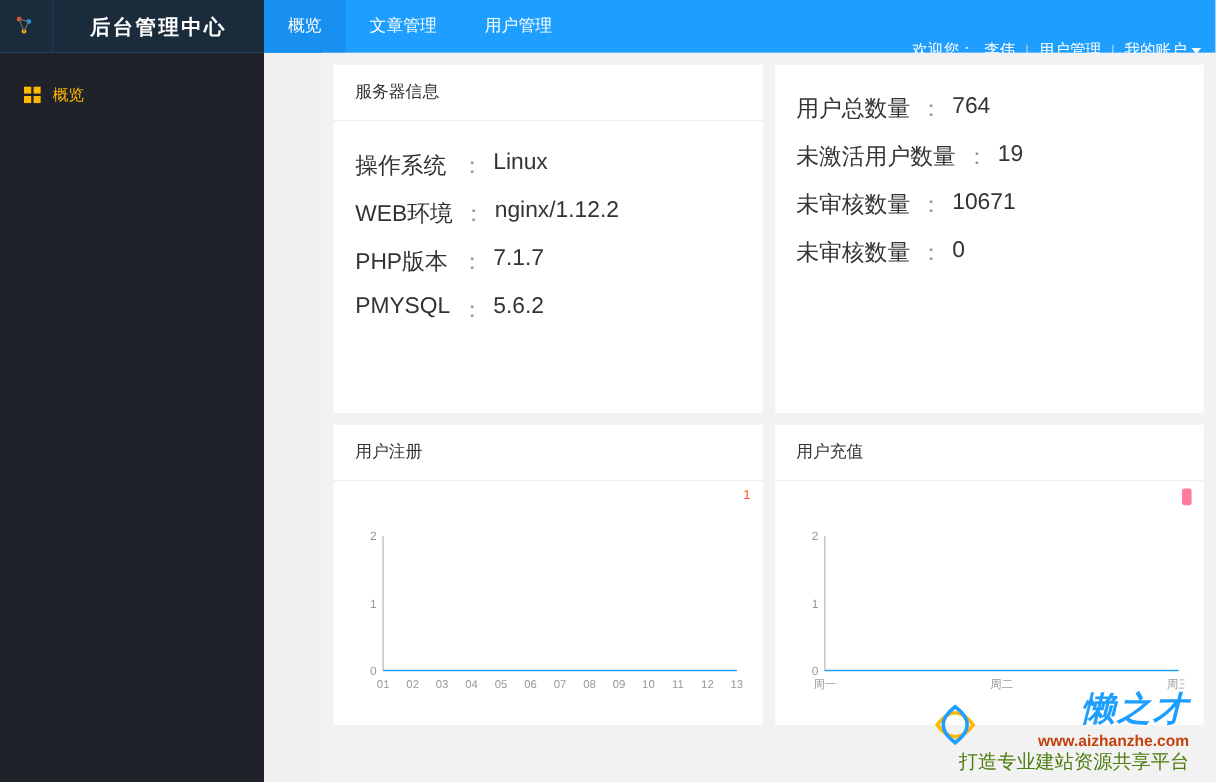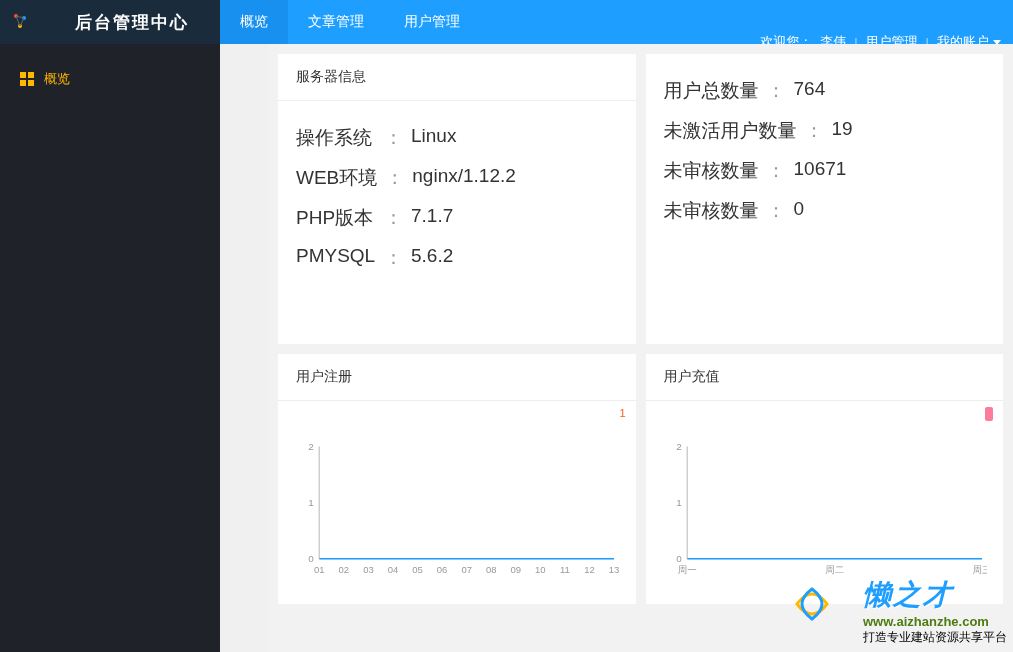--- a/index.html
+++ b/index.html
@@ -32,24 +32,24 @@
 .info-label { min-width: 80px; }
 .info-sep { color: #999; }
 
 .chart-card { min-height: 250px; }
 .chart-wrap { padding: 28px 16px 8px 16px; position: relative; }
 svg.chart { width: 100%; height: 160px; }
 .chart-badge { position: absolute; top: 6px; right: 10px; font-size: 11px; }
 .chart-badge.red { color: #ff5722; }
 .chart-badge.pink { width: 8px; height: 14px; background: #ff7b9c; border-radius: 2px; }
 
-.watermark { position: absolute; right: 6px; bottom: 6px; text-align: left; pointer-events: none; }
+.watermark { position: absolute; right: 22px; bottom: 6px; text-align: right; pointer-events: none; }
 .wm-title { font-size: 28px; font-weight: bold; color: #1e9fff; font-style: italic; text-shadow: 1px 1px #fff; letter-spacing: 2px; }
-.wm-url { font-size: 13px; color: #4d7c0f; font-weight: bold; }
-.wm-sub { font-size: 12px; color: #000000; }
+.wm-url { font-size: 13px; color: #c2410c; font-weight: bold; }
+.wm-sub { font-size: 16px; color: #4d7c0f; }
 .wm-logo { position: absolute; right: 170px; bottom: 14px; }
 </style>
 </head>
 <body>
 
 <div class="header">
   <div class="logo-box">
     <svg viewBox="0 0 24 24">
         <circle cx="6" cy="6" r="2" fill="#ff5722"></circle>
         <circle cx="14" cy="8" r="2" fill="#1e9fff"></circle>

